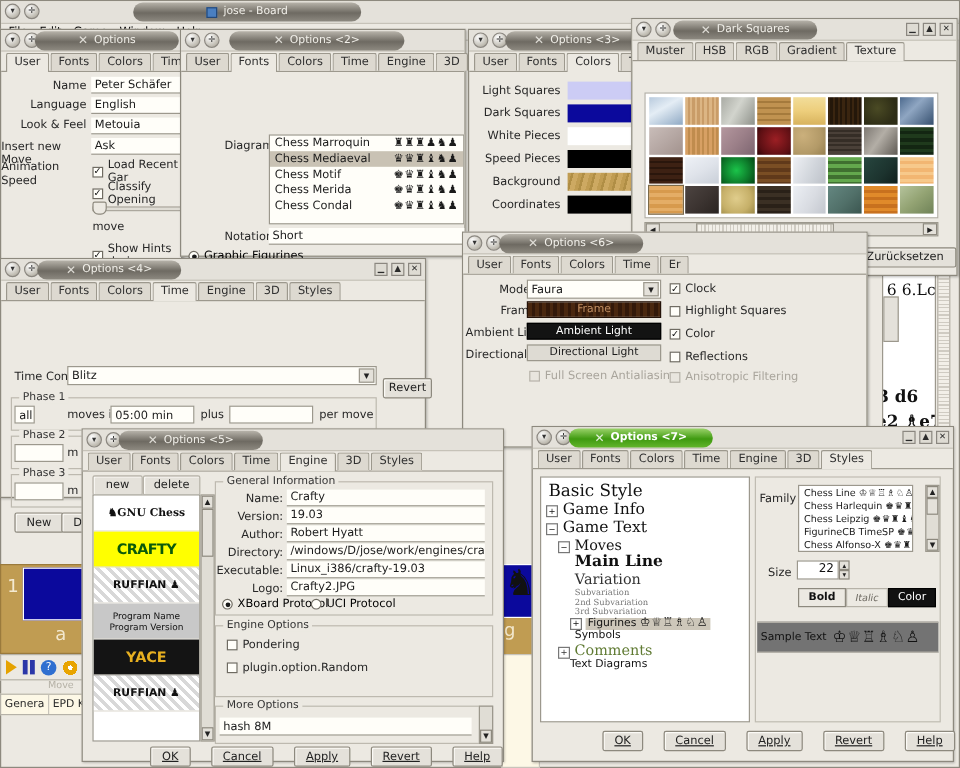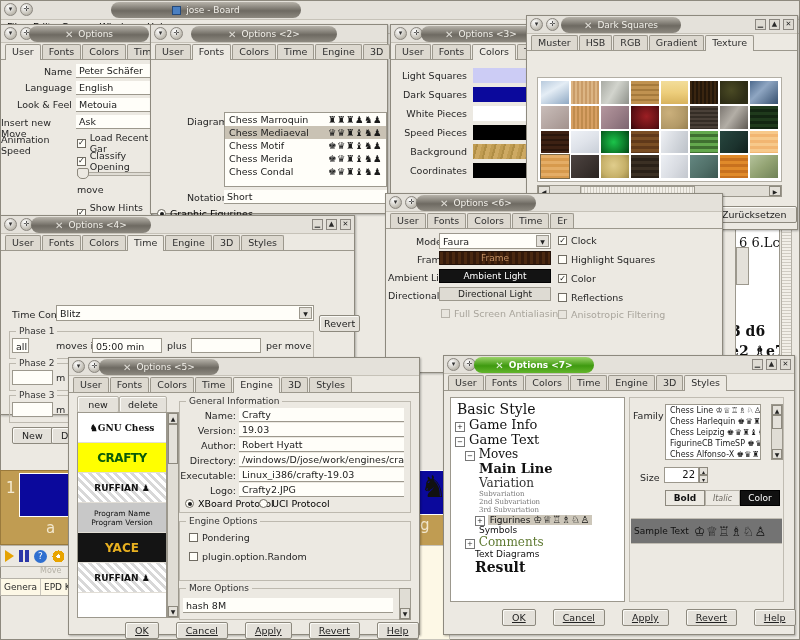--- a/index.html
+++ b/index.html
@@ -706,23 +706,20 @@
         <div style="padding-left:26px;font-size:9px;color:#111;">
           <span>Symbols</span>
         </div>
         <div style="padding-left:12px;font-family:'DejaVu Serif','Liberation Serif',serif;font-size:12px;color:#5f7a32;">
           <span style="font-family:'DejaVu Sans',sans-serif;font-size:7px;border:1px solid #777;padding:0 1px;color:#333;">+</span>
           <span>Comments</span>
         </div>
         <div style="padding-left:22px;font-size:9px;color:#111;">
           <span>Text Diagrams</span>
         </div>
-        <div style="padding-left:22px;font-family:'DejaVu Serif','Liberation Serif',serif;font-size:14px;font-weight:bold;color:#111;">
-          <span>Result</span>
-        </div>
       </div>
 
       <div style="position:absolute;left:185px;top:6px;width:155px;height:205px;background:#ece9e2;border:1px solid #c0bcb2;">
         <div class="lbl" style="position:absolute;left:3px;top:12px;">Family</div>
         <div style="position:absolute;left:35px;top:6px;width:96px;height:56px;background:#fff;border:1px solid #9c988d;overflow:hidden;">
           <div class="listrow" style="font-size:8px;">
             <span>Chess Line</span>
             <span class="cf">♔♕♖♗♘♙</span>
           </div>
           <div class="listrow" style="font-size:8px;">

